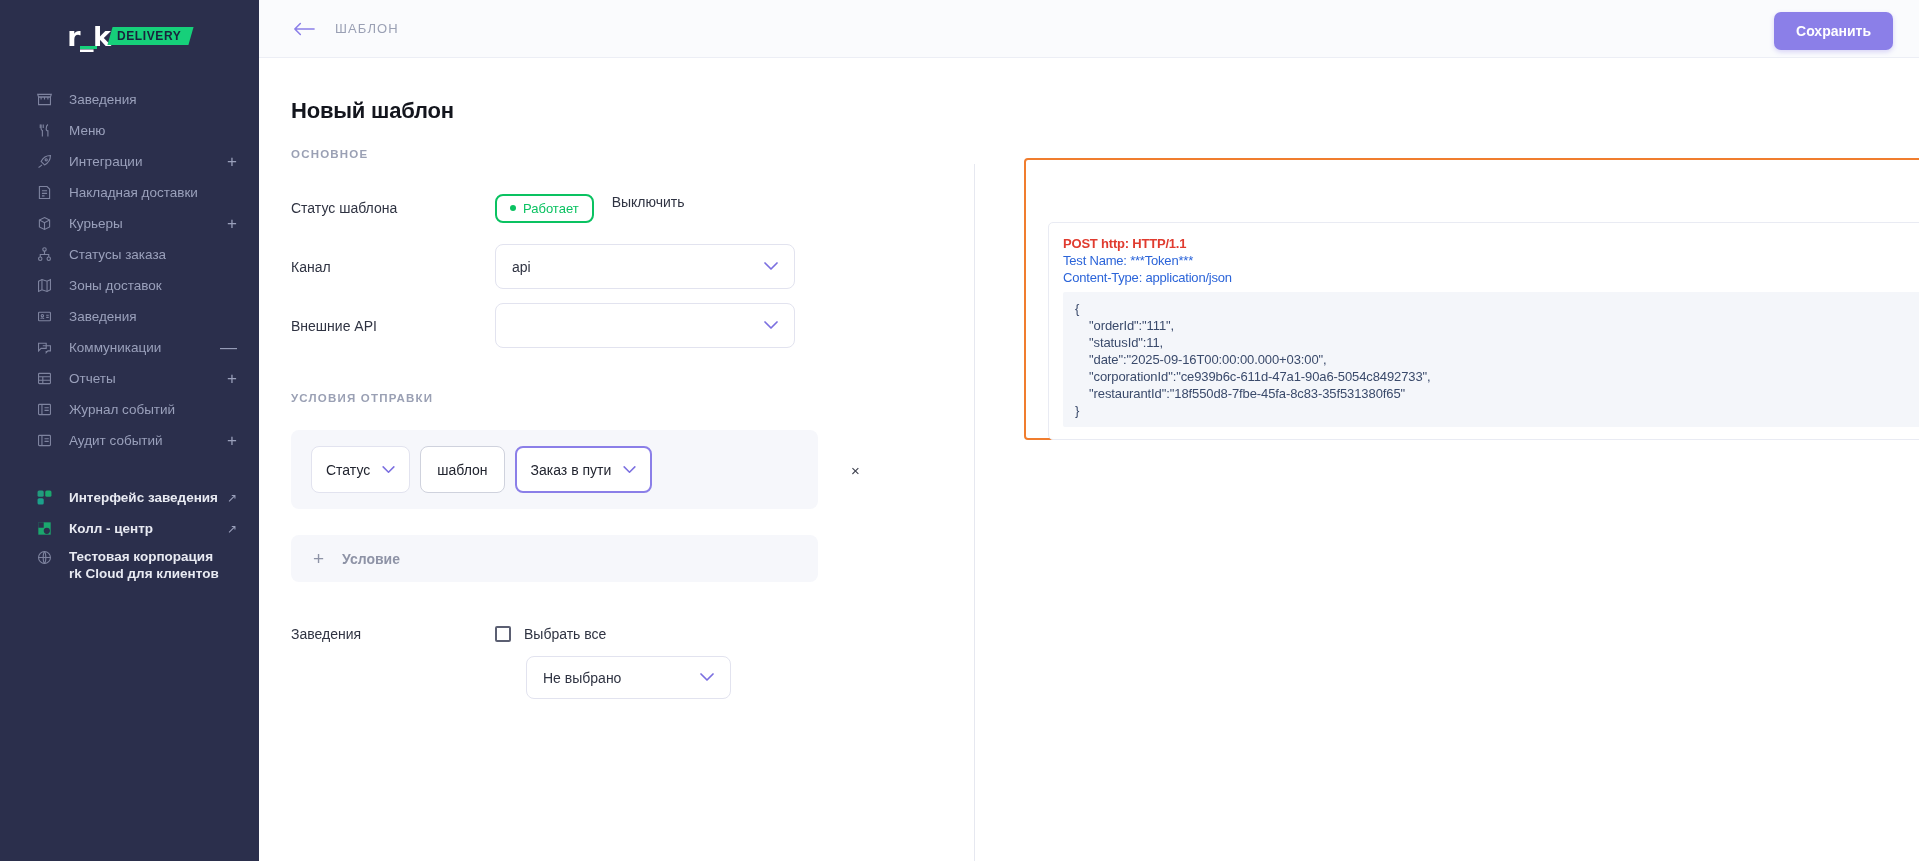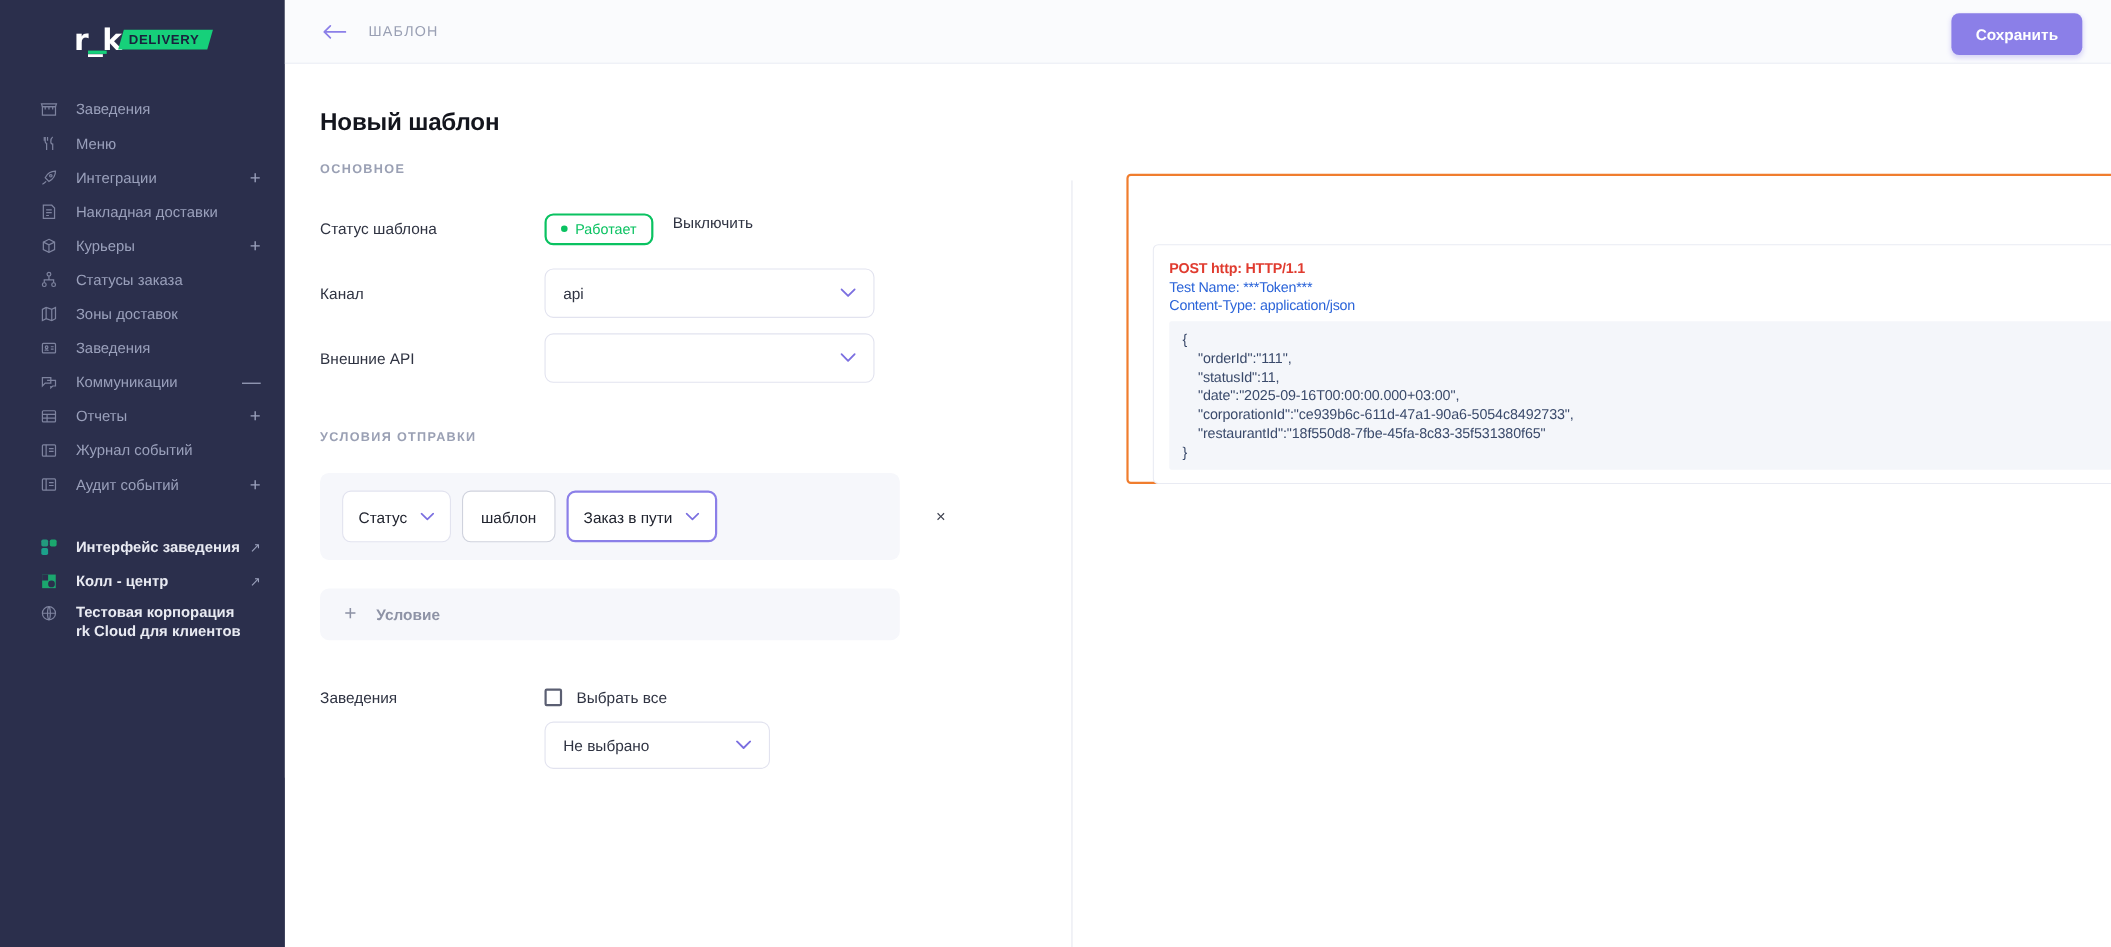--- a/index.html
+++ b/index.html
@@ -174,21 +174,21 @@
   .add-text { font-size: 14px; color: #8e93a6; font-weight: 700; }
 
   .venues-row { display: flex; margin-top: 44px; }
   .venues-right { display: flex; flex-direction: column; }
   .check-row { display: flex; align-items: center; gap: 13px; margin-bottom: 14px; }
   .checkbox {
     width: 16px; height: 16px; border: 2px solid #5b5f72; border-radius: 2px;
     background: #fff; cursor: pointer;
   }
   .check-label { font-size: 14px; color: #2f3342; }
-  .select.venue { width: 205px; height: 43px; }
+  .select.venue { width: 205px; height: 43px; margin-left: 31px; }
 
   
   .preview {
     position: absolute; left: 50px; top: 10px;
     width: 1120px; height: 282px;
     border: 2px solid #f07d2e; border-radius: 4px; background: #ffffff;
   }
   .code-card {
     position: absolute; left: 22px; top: 62px; right: 22px;
     border: 1px solid #e9ebf3; border-radius: 5px; background: #fff;

